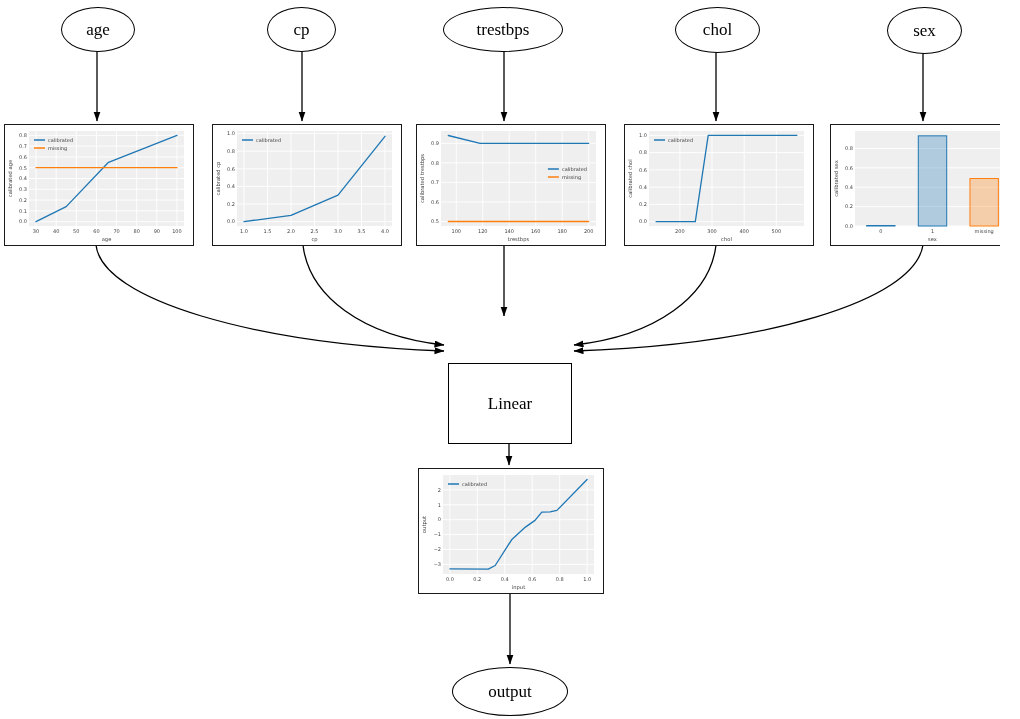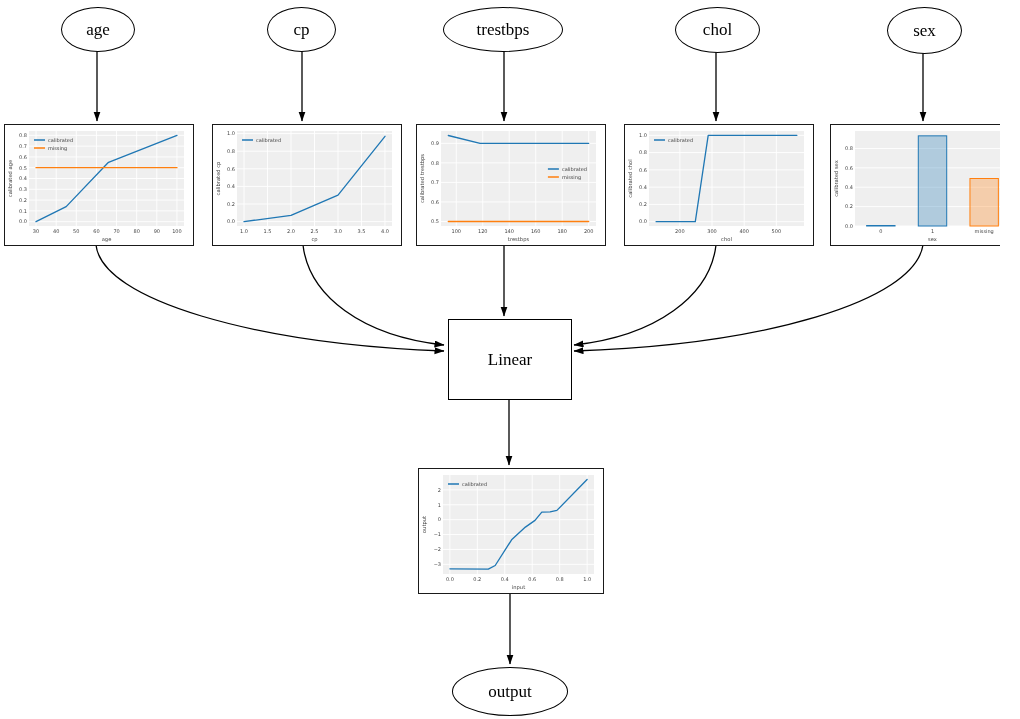--- a/index.html
+++ b/index.html
@@ -3,21 +3,21 @@
 <meta charset="utf-8">
 <style>
   html,body{margin:0;padding:0;background:#fff;}
   .canvas{position:relative;width:1000px;height:719px;background:#ffffff;overflow:hidden;
           font-family:"DejaVu Sans",sans-serif;}
   .edges{position:absolute;left:0;top:0;width:1020px;height:719px;pointer-events:none;}
   .node{position:absolute;display:flex;align-items:center;justify-content:center;
         background:#fff;color:#000;border:1.4px solid #000;
         font-family:"Liberation Serif","DejaVu Serif",serif;font-size:17px;}
   .ellipse{border-radius:50%;}
-  .rect{border-width:1.6px;}
+  .rect{border-width:1.6px;margin-top:44px;}
   .plot-box{position:absolute;background:#fff;border:1.4px solid #1a1a1a;}
   .chart{width:100%;height:100%;}
   .chart svg{display:block;}
 </style>
 </head>
 <body>
 
 <div class="canvas">
 
   <svg class="edges" viewBox="0 0 1020 719">

